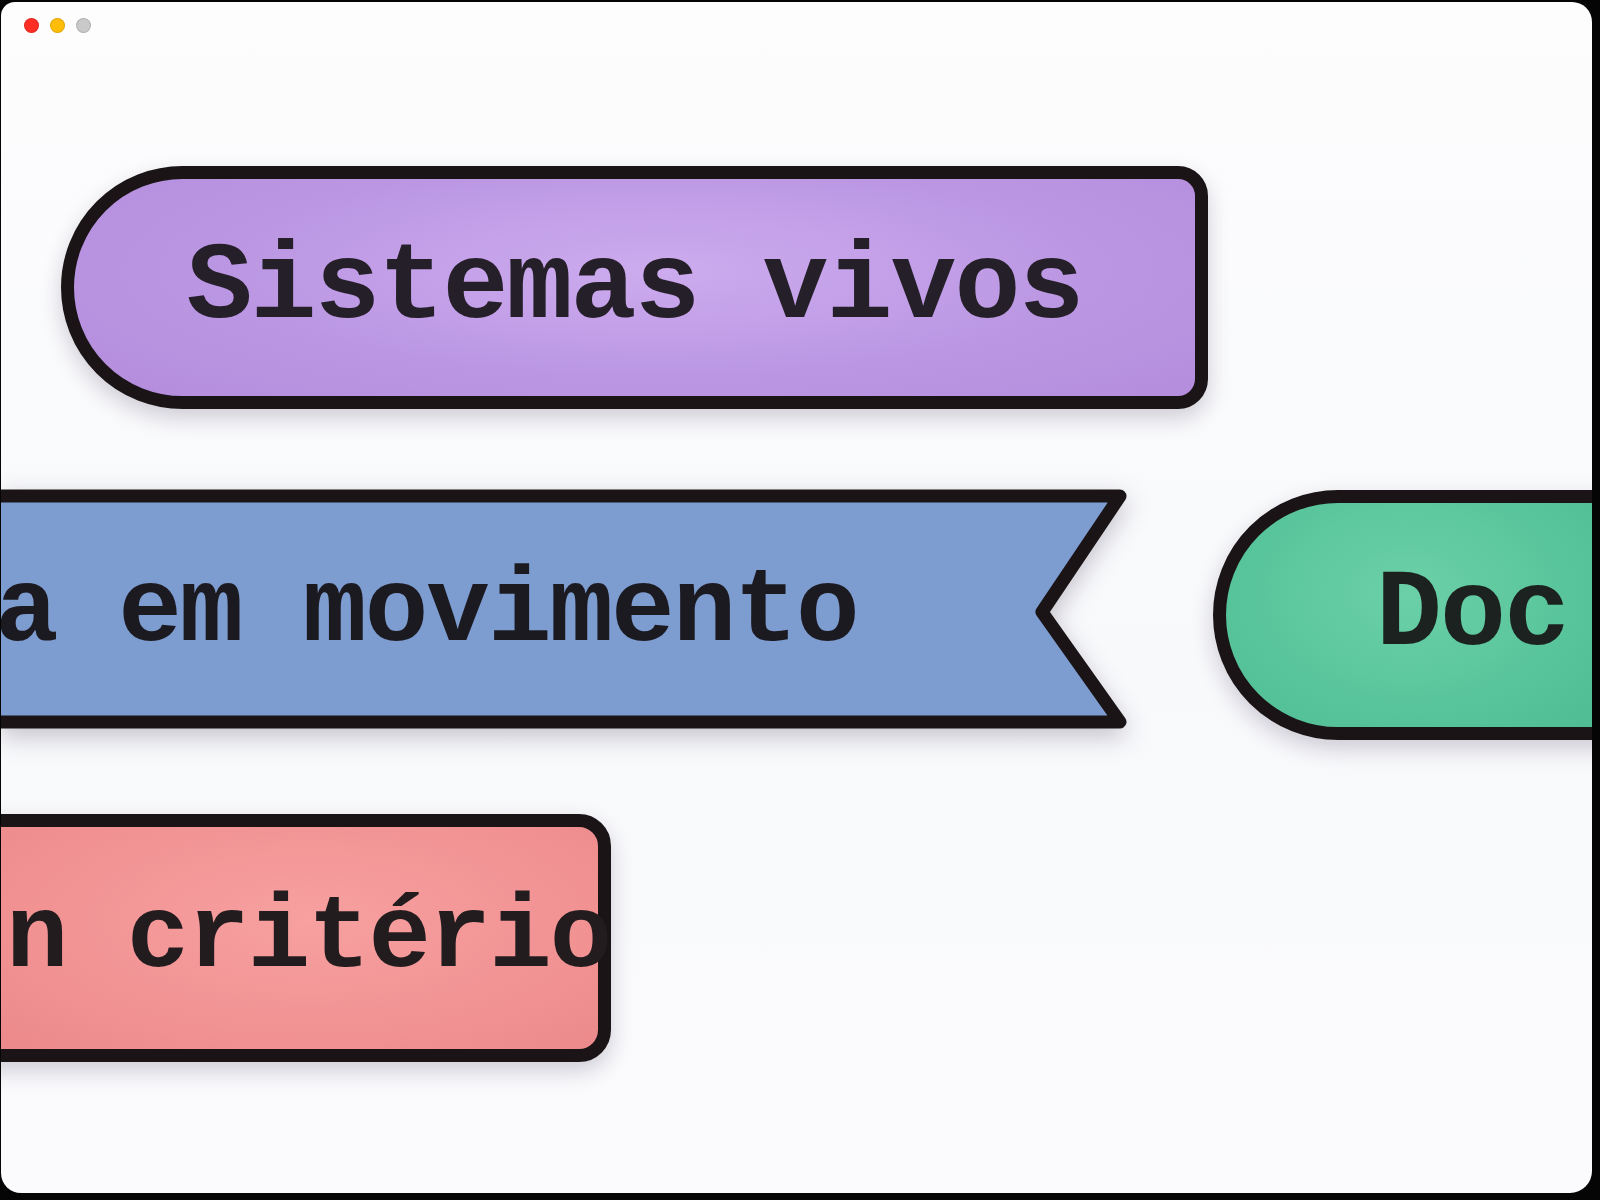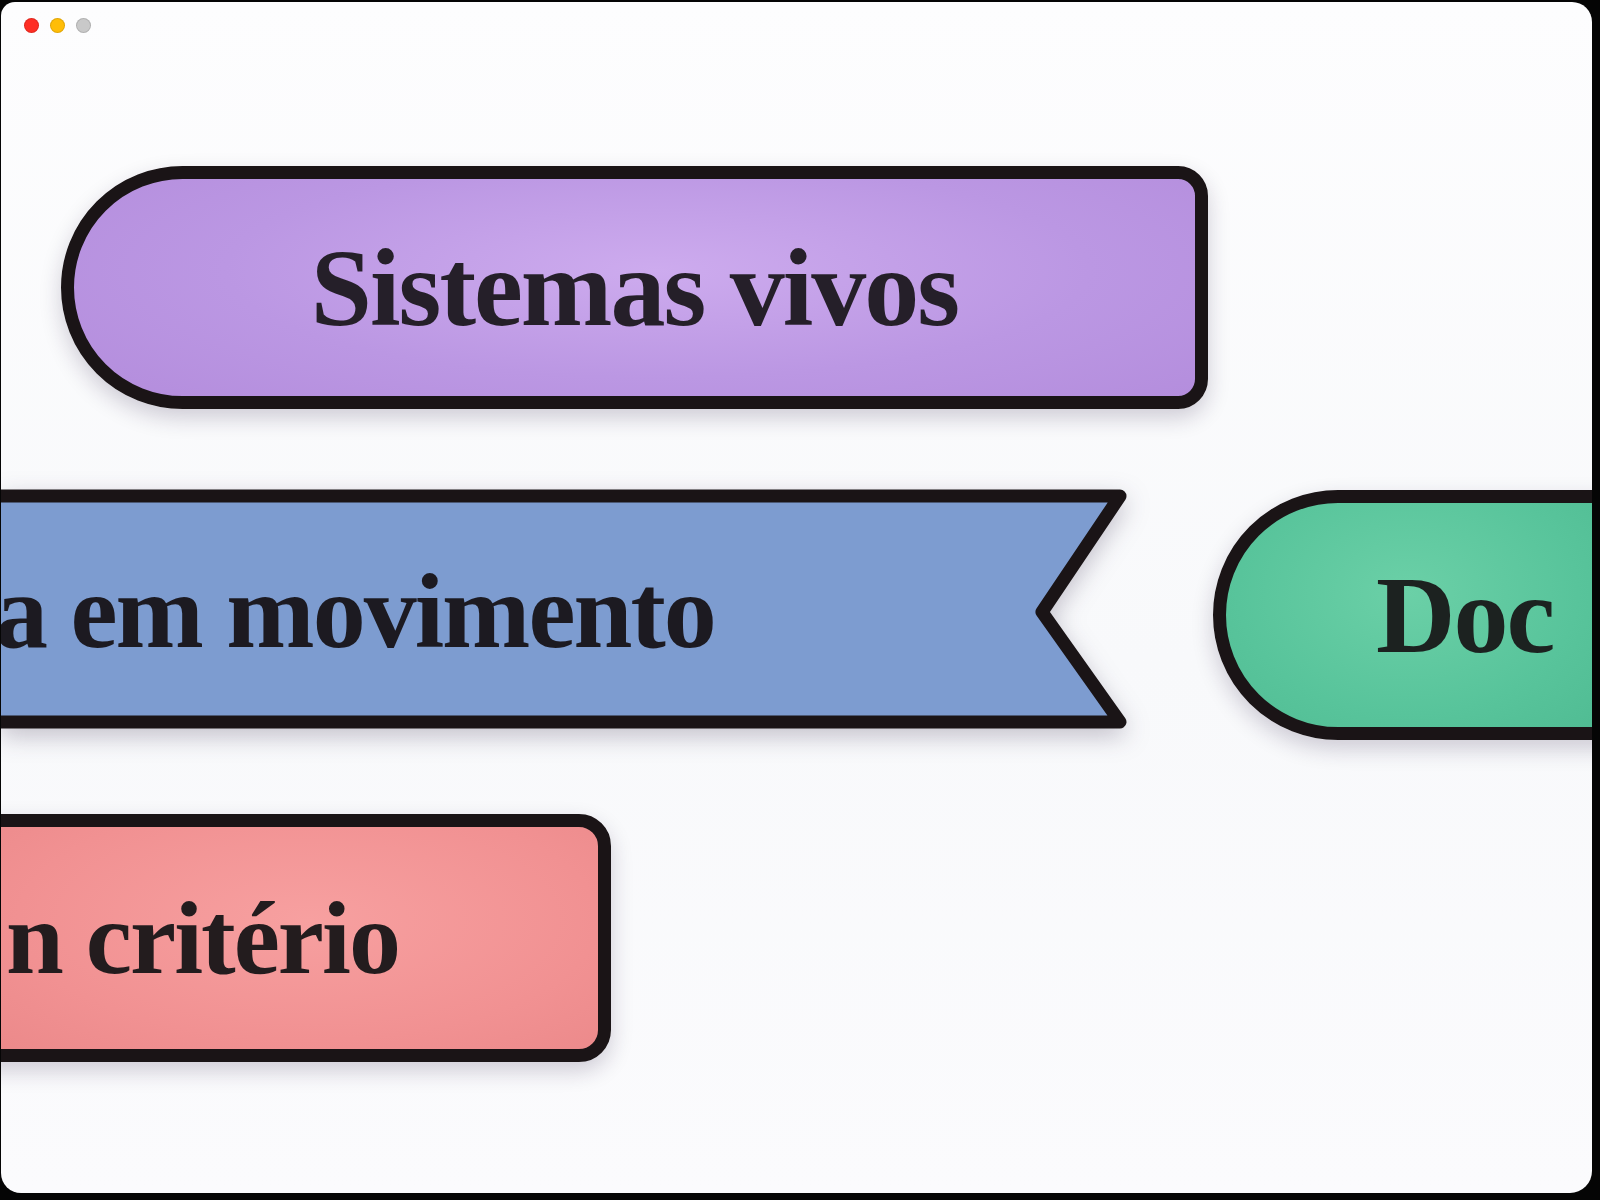--- a/index.html
+++ b/index.html
@@ -1,19 +1,19 @@
 <!DOCTYPE html>
 <html><head>
 <meta charset="utf-8">
 <style>
   html,body{margin:0;padding:0;background:#050505;}
   #stage{
     position:relative;width:1600px;height:1200px;overflow:hidden;
     background:#050505;
-    font-family:Liberation Serif, serif;
+    font-family:Liberation Mono, monospace;
   }
   #window{
     position:absolute;left:1px;top:2px;width:1591px;height:1191px;
     background:linear-gradient(180deg,#fdfdfe 0%,#f8f9fb 55%,#fbfbfd 100%);
     border-radius:14px 20px 22px 20px;
     overflow:hidden;
   }
   .traffic-lights{
     position:absolute;left:23px;top:16px;display:flex;gap:11px;
   }

